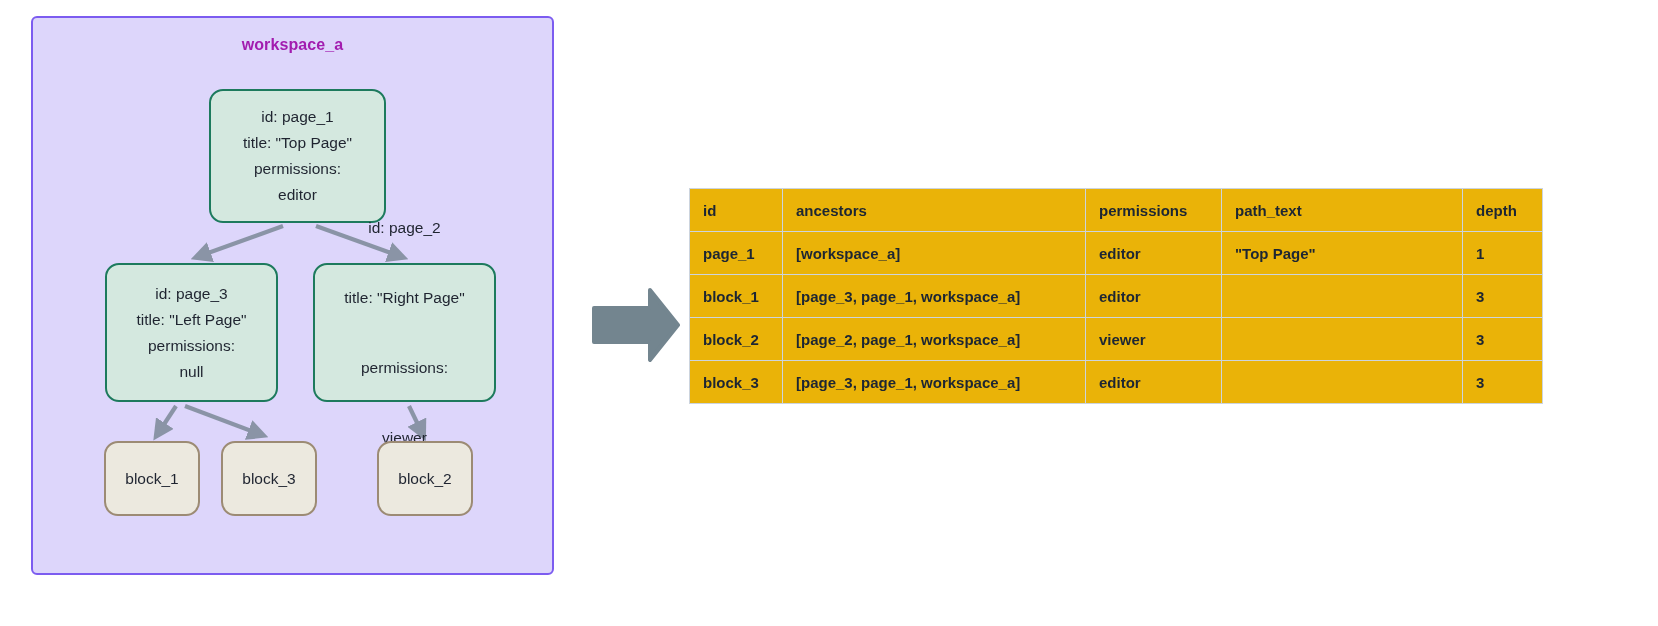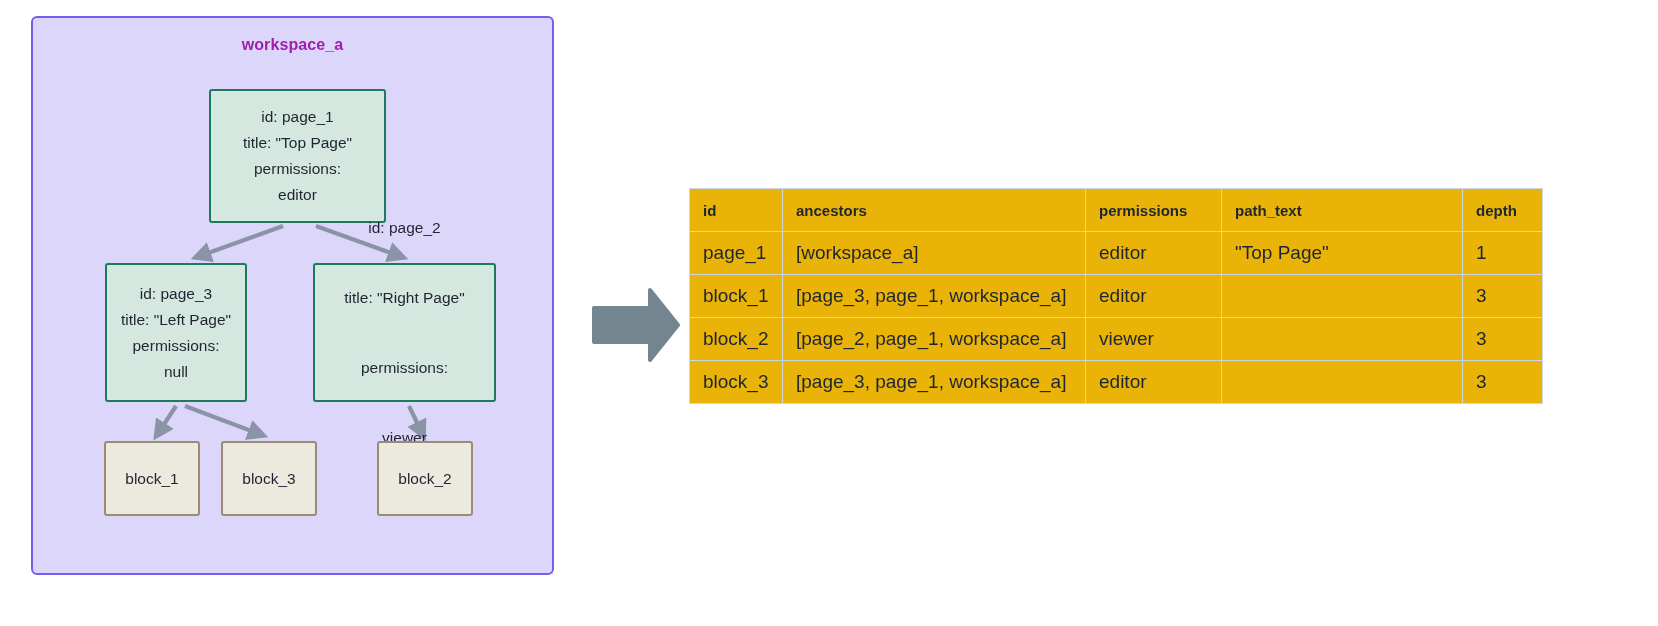--- a/index.html
+++ b/index.html
@@ -40,39 +40,39 @@
   }
 
   
   .node {
     position: absolute;
     box-sizing: border-box;
     display: flex;
     flex-direction: column;
     justify-content: center;
     text-align: center;
-    border-radius: 3px;
+    border-radius: 14px;
   }
   .node-page {
     background: #d4e8df;
     border: 2px solid #1d7a5d;
     color: #1f2430;
     font-size: 15.5px;
     line-height: 26px;
   }
   .node-block {
     background: #ece9df;
     border: 2px solid #9c8b74;
     color: #1f2430;
     font-size: 15.5px;
   }
   .node .ln { display: block; white-space: nowrap; }
 
   #node-page-1 { left: 176px; top: 71px; width: 177px; height: 134px; }
-  #node-page-3 { left: 72px;  top: 245px; width: 142px; height: 139px; }
+  #node-page-3 { left: 72px;  top: 245px; width: 173px; height: 139px; }
   #node-page-2 { left: 280px; top: 245px; width: 183px; height: 139px; gap: 44px; }
   #node-block-1 { left: 71px;  top: 423px; width: 96px; height: 75px; }
   #node-block-3 { left: 188px; top: 423px; width: 96px; height: 75px; }
   #node-block-2 { left: 344px; top: 423px; width: 96px; height: 75px; }
 
   
   #edges-svg {
     position: absolute;
     left: 0; top: 0;
     width: 523px;
@@ -108,22 +108,22 @@
     height: 43px;
     box-sizing: border-box;
     white-space: nowrap;
     overflow: hidden;
   }
   #results-table th {
     font-size: 15px;
     font-weight: bold;
   }
   #results-table td {
-    font-size: 19px;
-    font-weight: normal;
+    font-size: 15px;
+    font-weight: bold;
   }
   .col-id      { width: 93px; }
   .col-anc     { width: 303px; }
   .col-perm    { width: 136px; }
   .col-path    { width: 241px; }
   .col-depth   { width: 80px; }
 </style>
 </head>
 <body>
 

